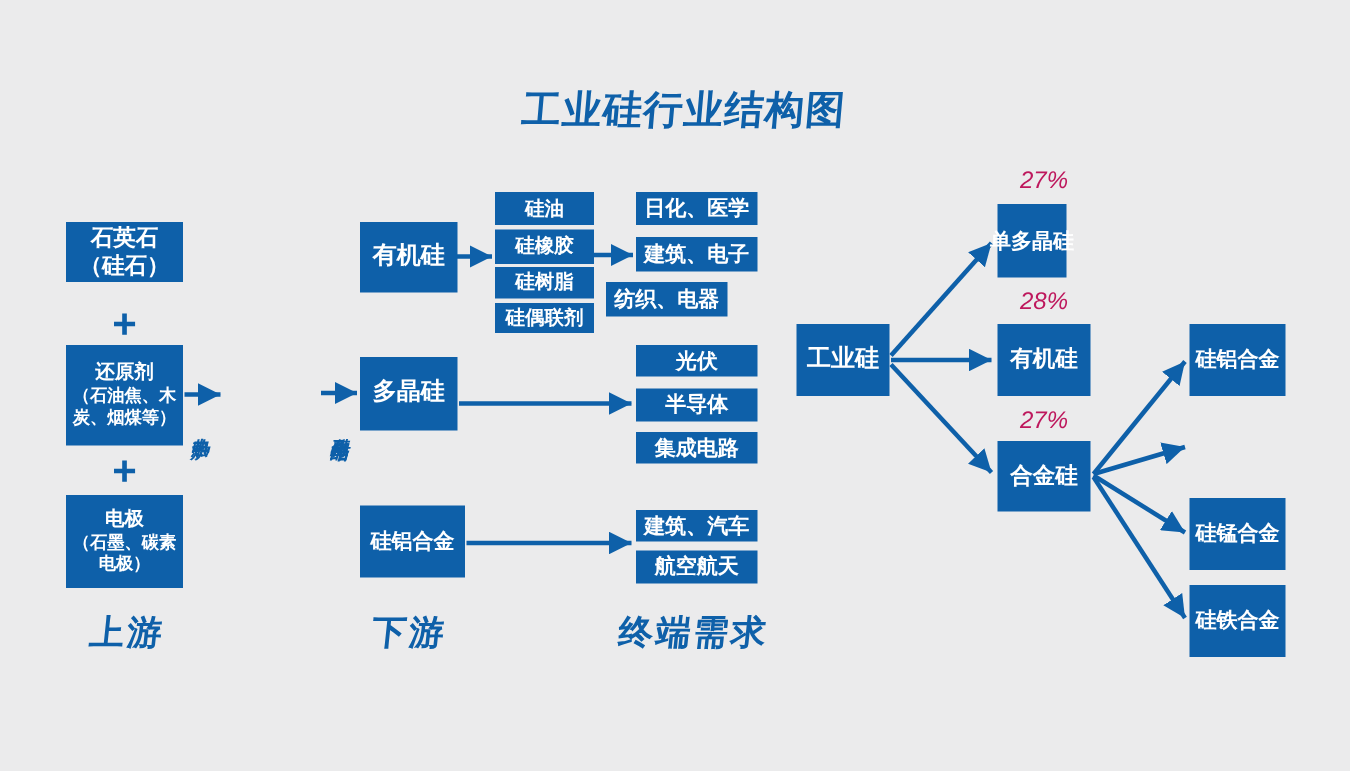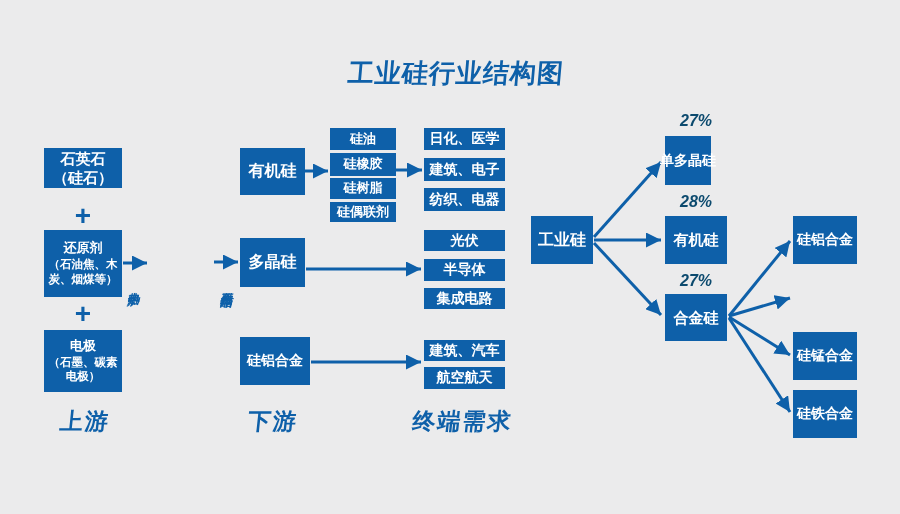--- a/index.html
+++ b/index.html
@@ -32,21 +32,21 @@
   .seclabel{
     position:absolute;z-index:1;font-size:23px;font-weight:bold;color:#0e60a9;
     transform:skewX(-6deg);text-align:center;letter-spacing:2px;
   }
   .plus{
     position:absolute;left:44px;width:78px;z-index:1;text-align:center;
     color:#0e60a9;font-size:28px;font-weight:bold;line-height:1;
   }
   .pct{
     position:absolute;width:62px;z-index:1;text-align:center;
-    color:#0c4a6e;font-size:16px;font-weight:bold;font-style:italic;
+    color:#be185d;font-size:16px;font-weight:normal;font-style:italic;
   }
   .vlabel{
     position:absolute;z-index:1;
     writing-mode:vertical-rl;text-orientation:upright;
     color:#0e60a9;font-weight:bold;font-size:12px;line-height:1;
     letter-spacing:1px;font-style:italic;
   }
 </style>
 </head>
 <body>
@@ -122,21 +122,21 @@
   <div class="box f13" style="left:330px;top:202px;width:66px;height:20px">
     <div class="ln">硅偶联剂</div>
   </div>
 
   <div class="box f14" style="left:424px;top:128px;width:81px;height:22px">
     <div class="ln">日化、医学</div>
   </div>
   <div class="box f14" style="left:424px;top:158px;width:81px;height:23px">
     <div class="ln">建筑、电子</div>
   </div>
-  <div class="box f14" style="left:424px;top:188px;width:81px;height:23px">
+  <div class="box f14" style="left:404px;top:188px;width:81px;height:23px">
     <div class="ln">纺织、电器</div>
   </div>
 
   <div class="box f14" style="left:424px;top:230px;width:81px;height:21px">
     <div class="ln">光伏</div>
   </div>
   <div class="box f14" style="left:424px;top:259px;width:81px;height:22px">
     <div class="ln">半导体</div>
   </div>
   <div class="box f14" style="left:424px;top:288px;width:81px;height:21px">

